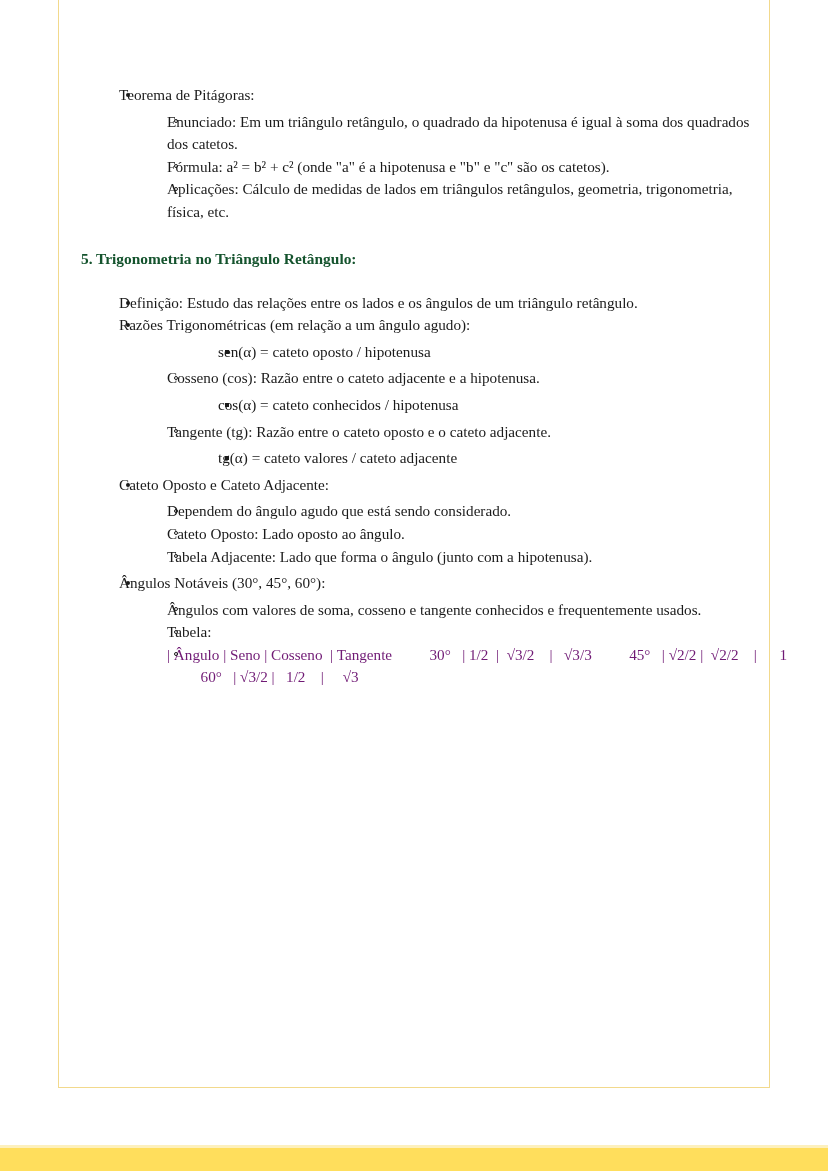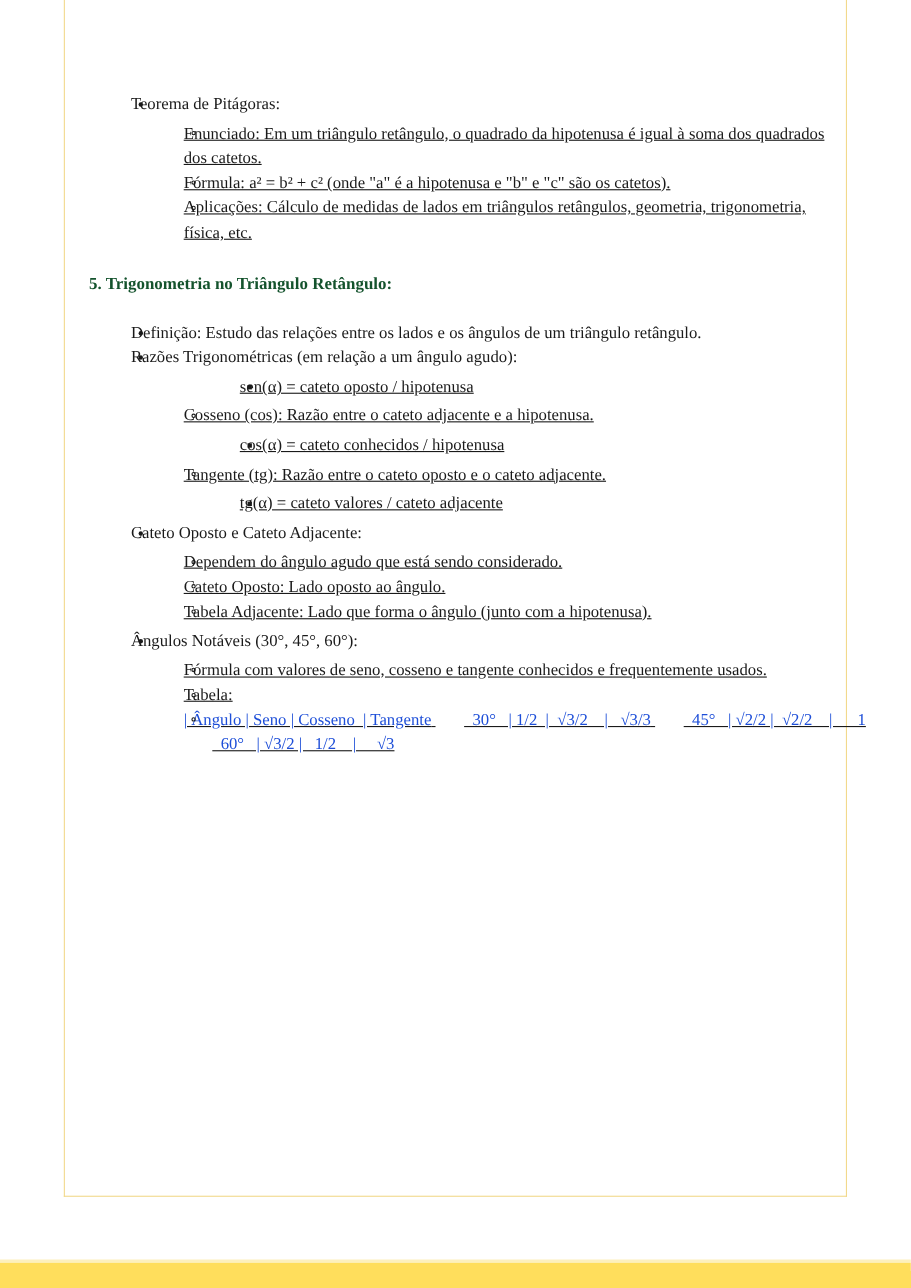--- a/index.html
+++ b/index.html
@@ -64,21 +64,20 @@
     width: 4px;
     height: 4px;
     border-radius: 50%;
     background: #1a1a1a;
   }
 
   
   .lvl2 > li {
     padding-left: 22px;
     margin-left: 22px;
-    text-decoration: underline;
   }
   .lvl2 > li > .row::before {
     content: "";
     position: absolute;
     left: 7px;
     top: 8.5px;
     width: 4px;
     height: 4px;
     border-radius: 50%;
     border: 1px solid #1a1a1a;
@@ -111,21 +110,21 @@
     font-weight: bold;
     font-size: 15.4px;
     line-height: 22px;
     margin: 24px 0 22px 22px;
     color: #14532d;
   }
   .table-row {
     font-size: 15.2px;
     line-height: 22.2px;
     white-space: pre;
-    color: #1d4ed8;
+    color: #701a75;
   }
   .table-row.indent {
     padding-left: 26px;
   }
 
   
   .bottom-bar {
     position: absolute;
     left: 0;
     bottom: 0;
@@ -214,21 +213,21 @@
           <li>
             <span class="row">Tabela Adjacente: Lado que forma o ângulo (junto com a hipotenusa).</span>
           </li>
         </ul>
       </li>
 
       <li>
         <span class="row">Ângulos Notáveis (30°, 45°, 60°):</span>
         <ul class="lvl2">
           <li>
-            <span class="row">Fórmula com valores de seno, cosseno e tangente conhecidos e frequentemente usados.</span>
+            <span class="row">Ângulos com valores de soma, cosseno e tangente conhecidos e frequentemente usados.</span>
           </li>
           <li>
             <span class="row">Tabela:</span>
           </li>
           <li>
             <span class="row">
               <span class="table-row">| Ângulo | Seno | Cosseno  | Tangente</span>
               <span class="table-row indent">  30°   | 1/2  |  √3/2    |   √3/3</span>
               <span class="table-row indent">  45°   | √2/2 |  √2/2    |      1</span>
               <span class="table-row indent">  60°   | √3/2 |   1/2    |     √3</span>

